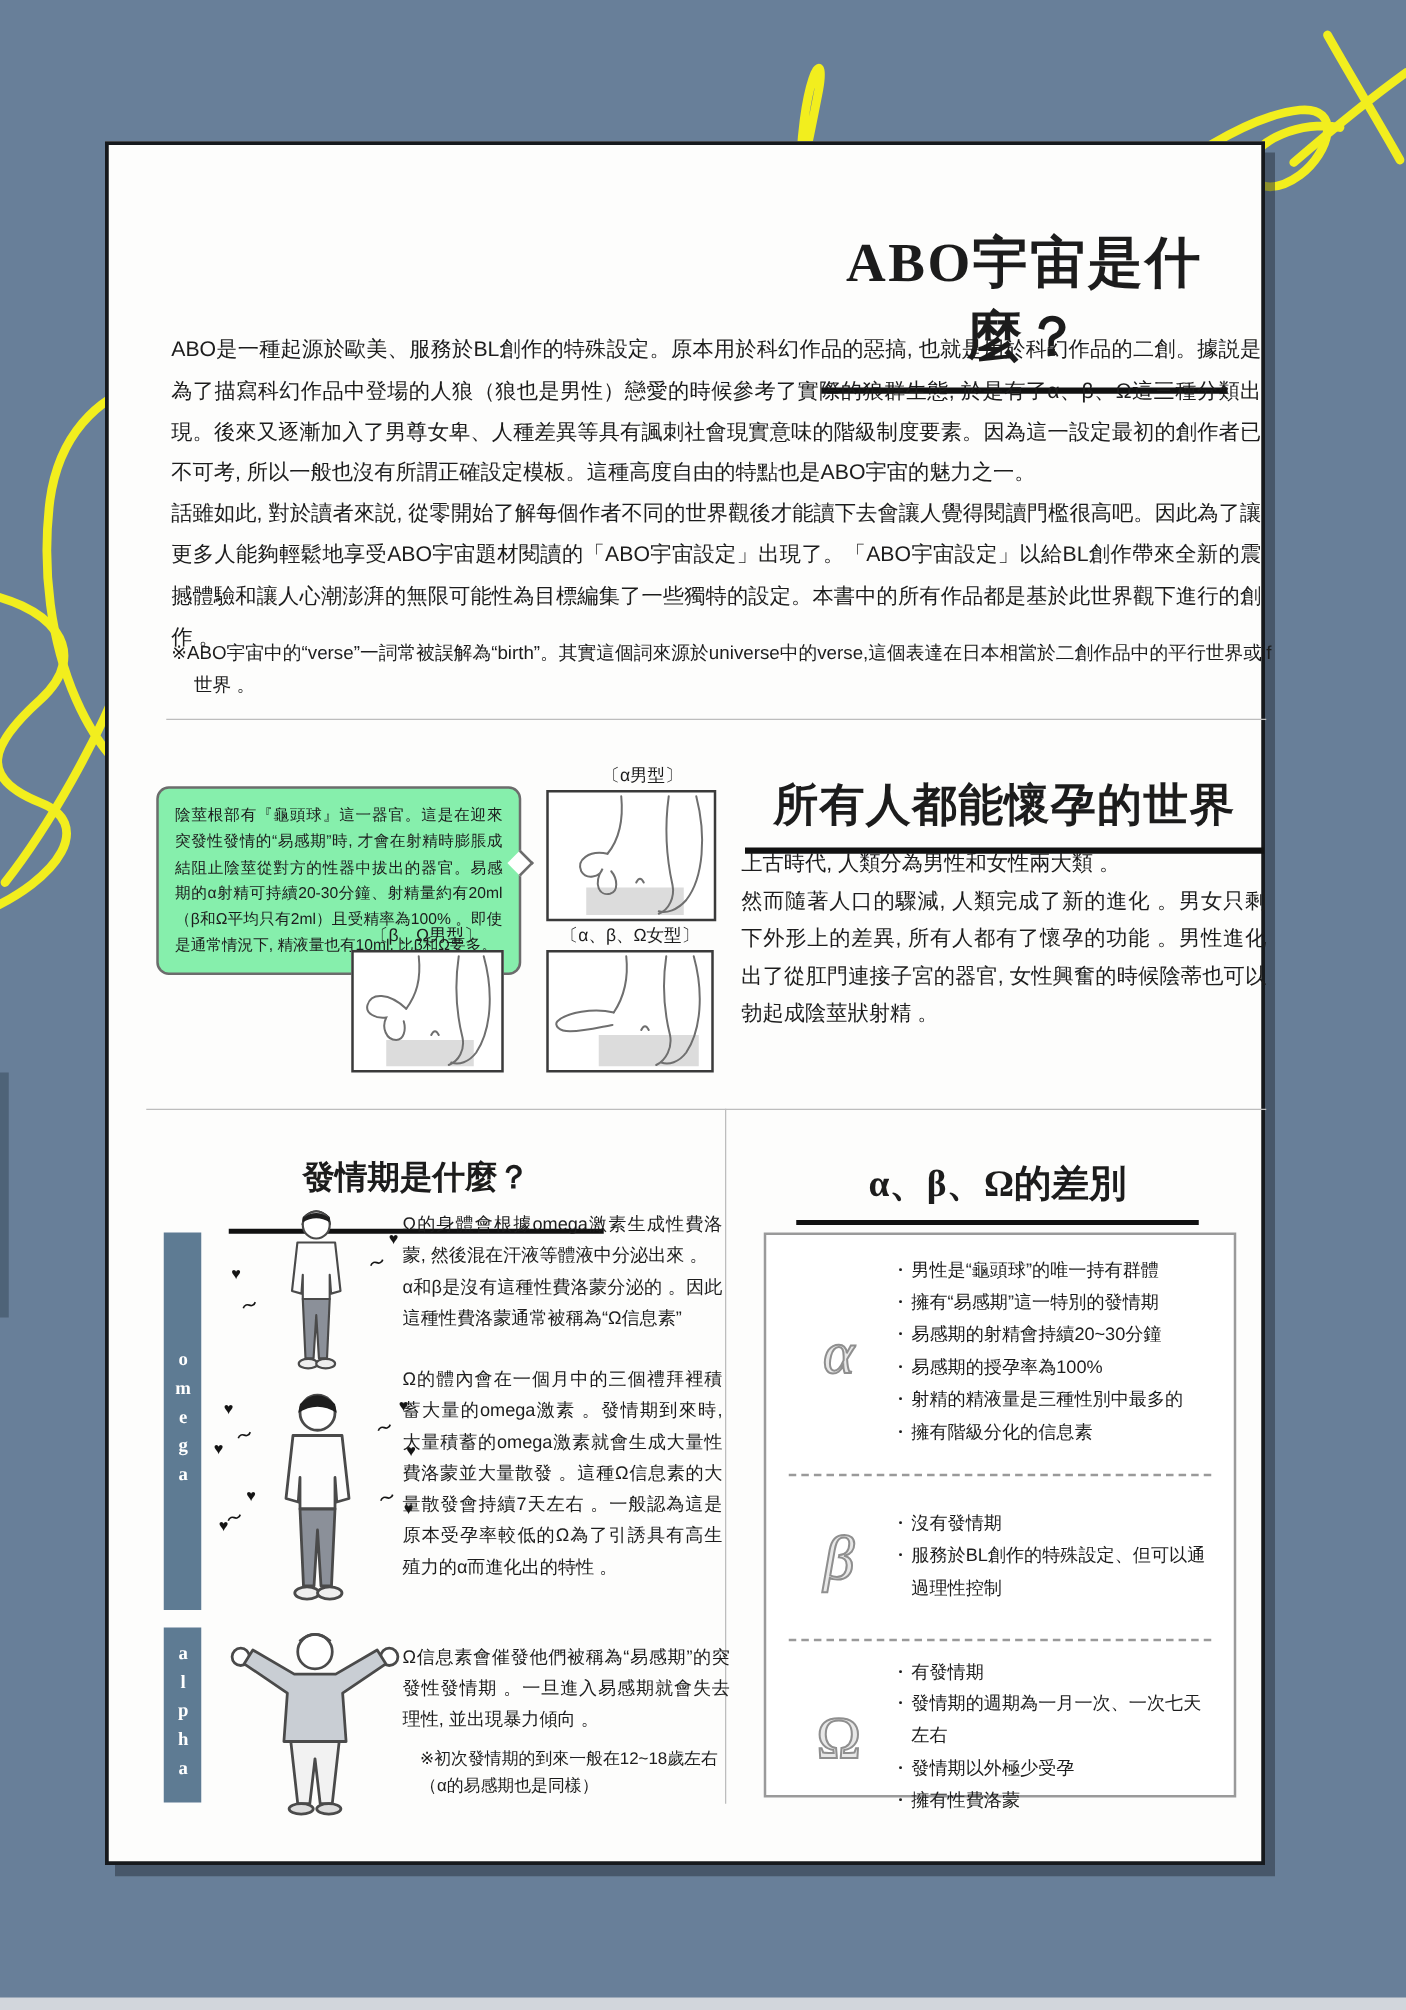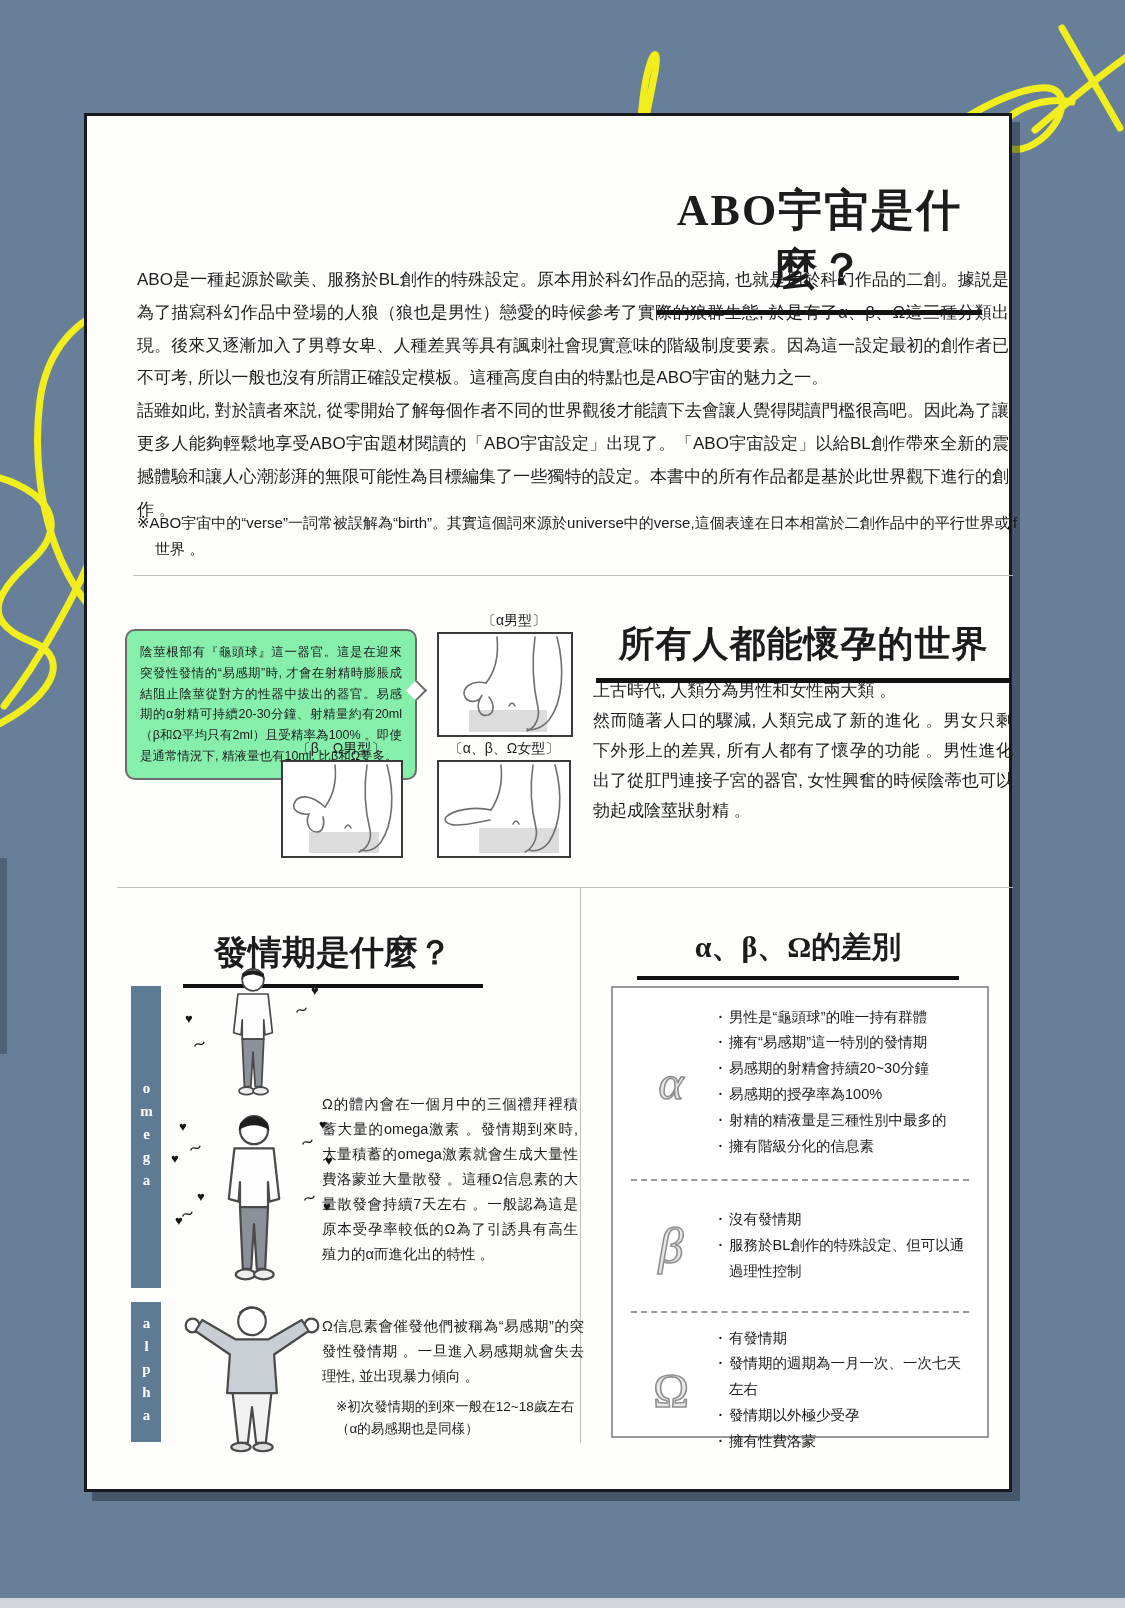--- a/index.html
+++ b/index.html
@@ -26,21 +26,21 @@
   .main-title{
     left:570px;top:36px;width:325px;text-align:center;
     font-family:"Liberation Serif","DejaVu Serif",serif;font-weight:bold;
     font-size:44px;letter-spacing:2px;padding-bottom:11px;border-bottom:5px solid #111;
   }
   .sec-title{
     font-family:"Liberation Serif","DejaVu Serif",serif;font-weight:bold;
     text-align:center;border-bottom:5px solid #111;
   }
   .preg-title{left:509px;top:474px;width:415px;font-size:36px;letter-spacing:1px;padding-bottom:9px;}
-  .heat-title{left:96px;top:786px;width:300px;font-size:34px;padding-bottom:8px;border-bottom-width:4px;}
+  .heat-title{left:96px;top:786px;width:300px;font-size:26px;padding-bottom:24px;border-bottom-width:4px;}
   .diff-title{left:550px;top:786px;width:322px;font-size:30px;padding-bottom:8px;border-bottom-width:4px;}
 
   
   .intro{left:50px;top:148px;width:872px;font-size:17px;line-height:1.93;text-align:justify;}
   .intro p{margin:0;}
   .note{left:50px;top:394px;width:872px;font-size:15px;line-height:1.75;padding-left:18px;text-indent:-18px;}
 
   .hline{height:1px;background:#bdbdbd;}
   .div-top{left:46px;top:459px;width:880px;}
   .div-mid{left:30px;top:771px;width:896px;}
@@ -211,20 +211,24 @@
     <span class="heart" style="left:128px;top:18px">♥</span>
     <svg width="140" height="140" viewBox="0 0 100 130">
       <path d="M40 7 Q50 -3 60 7 L61 13 Q50 6 39 13 Z" fill="#1e1e1e"></path>
       <circle cx="50" cy="13" r="10" fill="#fff" class="fig-line" stroke="#4a4a4a"></circle>
       <path d="M40 8 Q50 0 60 8 L60 11 Q50 5 40 11 Z" fill="#1e1e1e"></path>
       <path d="M36 26 L64 26 L68 62 L61 64 L60 50 L60 68 L40 68 L40 50 L39 64 L32 62 Z" fill="#fdfdfd" class="fig-line" stroke="#4a4a4a"></path>
       <path d="M40 68 L60 68 L58 112 L52 112 L50 80 L48 112 L42 112 Z" fill="#8b9099" class="fig-line" stroke="#4a4a4a"></path>
       <ellipse cx="44" cy="116" rx="7" ry="3.5" fill="#eee" class="fig-line" stroke="#4a4a4a"></ellipse>
       <ellipse cx="57" cy="116" rx="7" ry="3.5" fill="#eee" class="fig-line" stroke="#4a4a4a"></ellipse>
     </svg>
+  </div>
+  <div class="abs col-para para-o1">
+    <span>Ω的身體會根據omega激素生成性費洛蒙, 然後混在汗液等體液中分泌出來 。</span><br>
+    <span>α和β是沒有這種性費洛蒙分泌的 。因此這種性費洛蒙通常被稱為“Ω信息素”</span>
   </div>
 
   <div class="figure fig2">
     <span class="heart" style="left:4px;top:8px">♥</span>
     <span class="heart" style="left:-4px;top:40px">♥</span>
     <span class="squig" style="left:14px;top:30px">〜</span>
     <span class="heart" style="left:22px;top:78px">♥</span>
     <span class="squig" style="left:6px;top:96px">〜</span>
     <span class="heart" style="left:0px;top:102px">♥</span>
     <span class="heart" style="left:144px;top:6px">♥</span>

